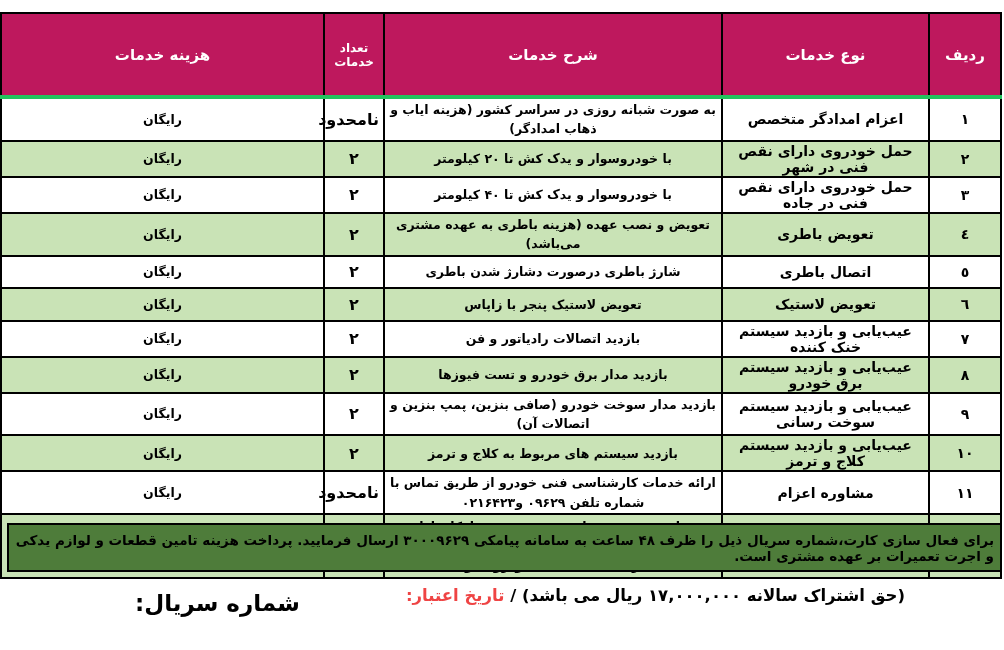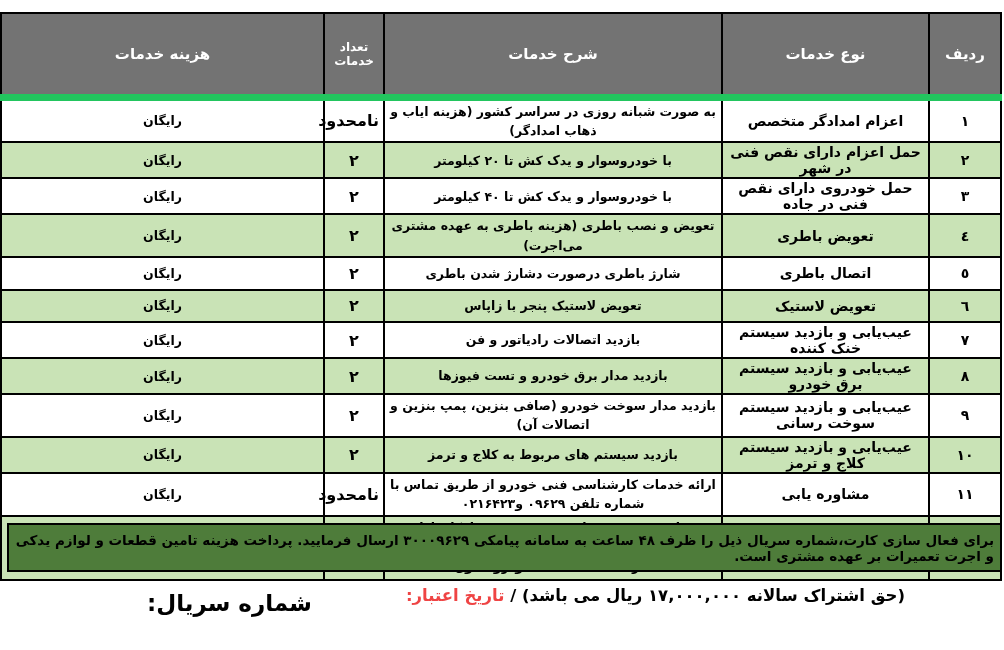--- a/index.html
+++ b/index.html
@@ -28,25 +28,25 @@
   }
   table.services th, table.services td {
     border: 2px solid #000;
     text-align: center;
     vertical-align: middle;
     padding: 1px 4px;
     color: #000;
   }
   table.services thead tr { height: 84px; }
   table.services thead th {
-    background: #737373;
+    background: #be185d;
     color: #ffffff;
     font-weight: bold;
     font-size: 15px;
-    border-bottom: 7px solid #22c55e;
+    border-bottom: 4px solid #22c55e;
   }
   table.services thead th.count-col { font-size: 12px; padding: 1px 2px; }
   table.services tbody tr { height: 32.5px; background: #ffffff; }
   table.services tbody tr.shaded { background: #c9e3b6; }
   table.services tbody tr:last-child { height: 64px; }
   td.cell-no   { font-weight: bold; font-size: 14px; }
   td.cell-type { font-weight: bold; font-size: 14px; padding: 1px 6px; margin-top: 28px; }
   td.cell-desc { font-weight: 600; font-size: 12.5px; line-height: 1.55; }
   td.cell-count{ font-weight: 600; font-size: 16px; padding: 1px 1px; }
   td.cell-cost { font-weight: 600; font-size: 12.5px; }
@@ -84,21 +84,20 @@
   }
   .subscription-line .red { color: #ef4444; }
   .serial-line {
     position: absolute;
     top: 12px;
     left: 135px;
     font-size: 23px;
     font-weight: 800;
     color: #000;
     white-space: nowrap;
-    margin-left: 12px;
   }
 </style>
 </head>
 <body>
 
 <div class="page">
 
   <table class="services">
     <colgroup>
       <col style="width:72px">
@@ -119,36 +118,36 @@
     <tbody>
         <tr>
     <td class="cell-no">۱</td>
     <td class="cell-type">اعزام امدادگر متخصص</td>
     <td class="cell-desc">به صورت شبانه روزی در سراسر کشور (هزینه ایاب و ذهاب امدادگر)</td>
     <td class="cell-count">نامحدود</td>
     <td class="cell-cost">رایگان</td>
   </tr>
         <tr class="shaded">
     <td class="cell-no">۲</td>
-    <td class="cell-type">حمل اعزام دارای نقص فنی در شهر</td>
+    <td class="cell-type">حمل خودروی دارای نقص فنی در شهر</td>
     <td class="cell-desc">با خودروسوار و یدک کش تا ۲۰ کیلومتر</td>
     <td class="cell-count">۲</td>
     <td class="cell-cost">رایگان</td>
   </tr>
         <tr>
     <td class="cell-no">۳</td>
     <td class="cell-type">حمل خودروی دارای نقص فنی در جاده</td>
     <td class="cell-desc">با خودروسوار و یدک کش تا ۴۰ کیلومتر</td>
     <td class="cell-count">۲</td>
     <td class="cell-cost">رایگان</td>
   </tr>
         <tr class="shaded">
     <td class="cell-no">٤</td>
     <td class="cell-type">تعویض باطری</td>
-    <td class="cell-desc">تعویض و نصب باطری (هزینه باطری به عهده مشتری می‌اجرت)</td>
+    <td class="cell-desc">تعویض و نصب عهده (هزینه باطری به عهده مشتری می‌باشد)</td>
     <td class="cell-count">۲</td>
     <td class="cell-cost">رایگان</td>
   </tr>
         <tr>
     <td class="cell-no">٥</td>
     <td class="cell-type">اتصال باطری</td>
     <td class="cell-desc">شارژ باطری درصورت دشارژ شدن باطری</td>
     <td class="cell-count">۲</td>
     <td class="cell-cost">رایگان</td>
   </tr>
@@ -182,21 +181,21 @@
   </tr>
         <tr class="shaded">
     <td class="cell-no">۱۰</td>
     <td class="cell-type">عیب‌یابی و بازدید سیستم کلاج و ترمز</td>
     <td class="cell-desc">بازدید سیستم های مربوط به کلاج و ترمز</td>
     <td class="cell-count">۲</td>
     <td class="cell-cost">رایگان</td>
   </tr>
         <tr>
     <td class="cell-no">۱۱</td>
-    <td class="cell-type">مشاوره یابی</td>
+    <td class="cell-type">مشاوره اعزام</td>
     <td class="cell-desc">ارائه خدمات کارشناسی فنی خودرو از طریق تماس با شماره تلفن ۰۹۶۲۹ و۰۲۱۶۴۲۳</td>
     <td class="cell-count">نامحدود</td>
     <td class="cell-cost">رایگان</td>
   </tr>
         <tr class="shaded">
     <td class="cell-no">۱۲</td>
     <td class="cell-type">پرداخت مبلغ فاکتور</td>
     <td class="cell-desc">پرداخت هزینه خدمات در صورت عدم امکان ارائه سرویس امدادی (ناشی از ترافیک کاری بالا) براساس تعرفه خدمات امداد خودرو کانون</td>
     <td class="cell-count">محدود</td>
     <td class="cell-cost">طبق بندهای ۱ تا ۱۰ کارت و تعرفه خدمات کانون</td>

